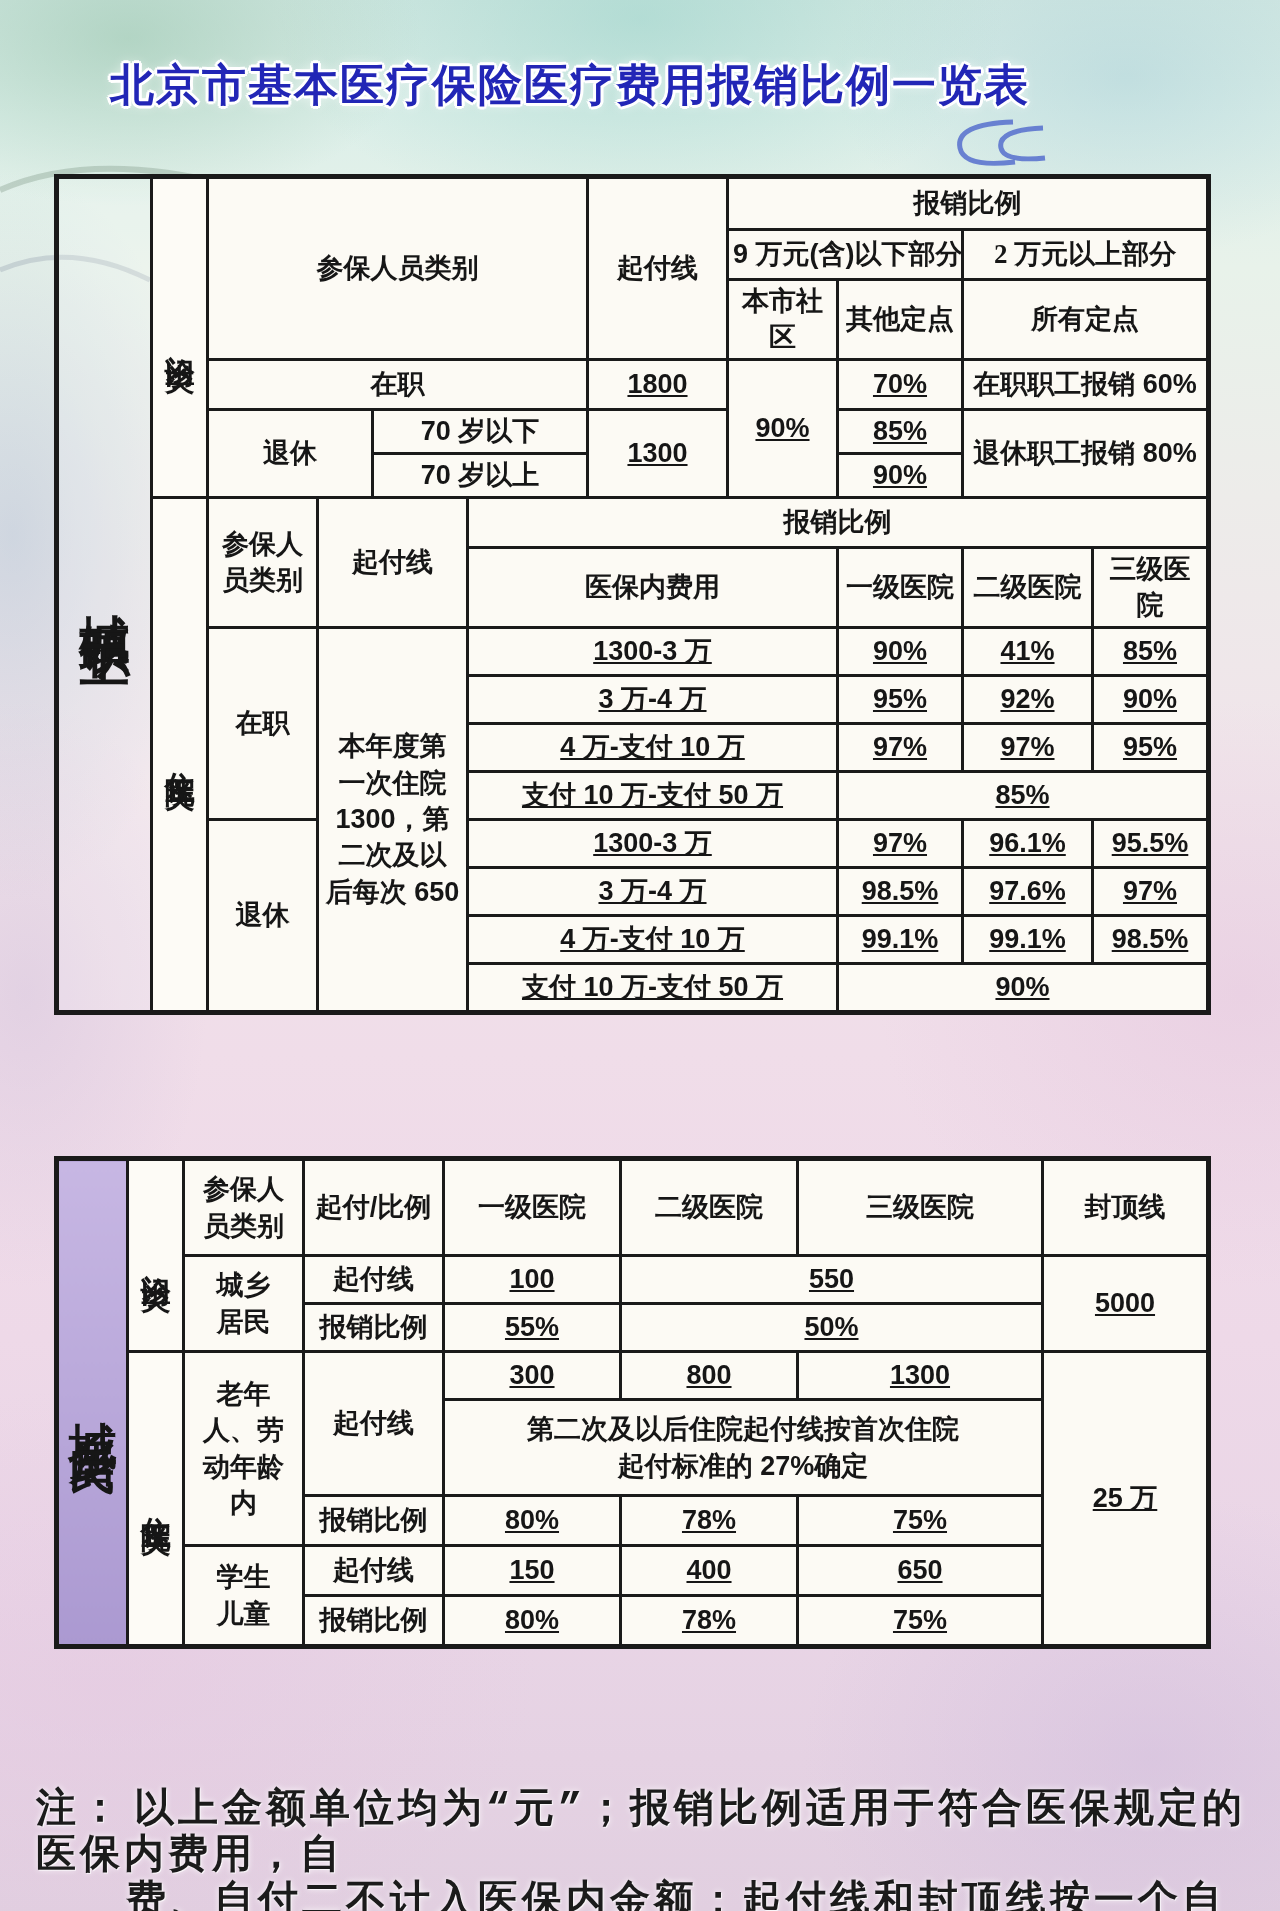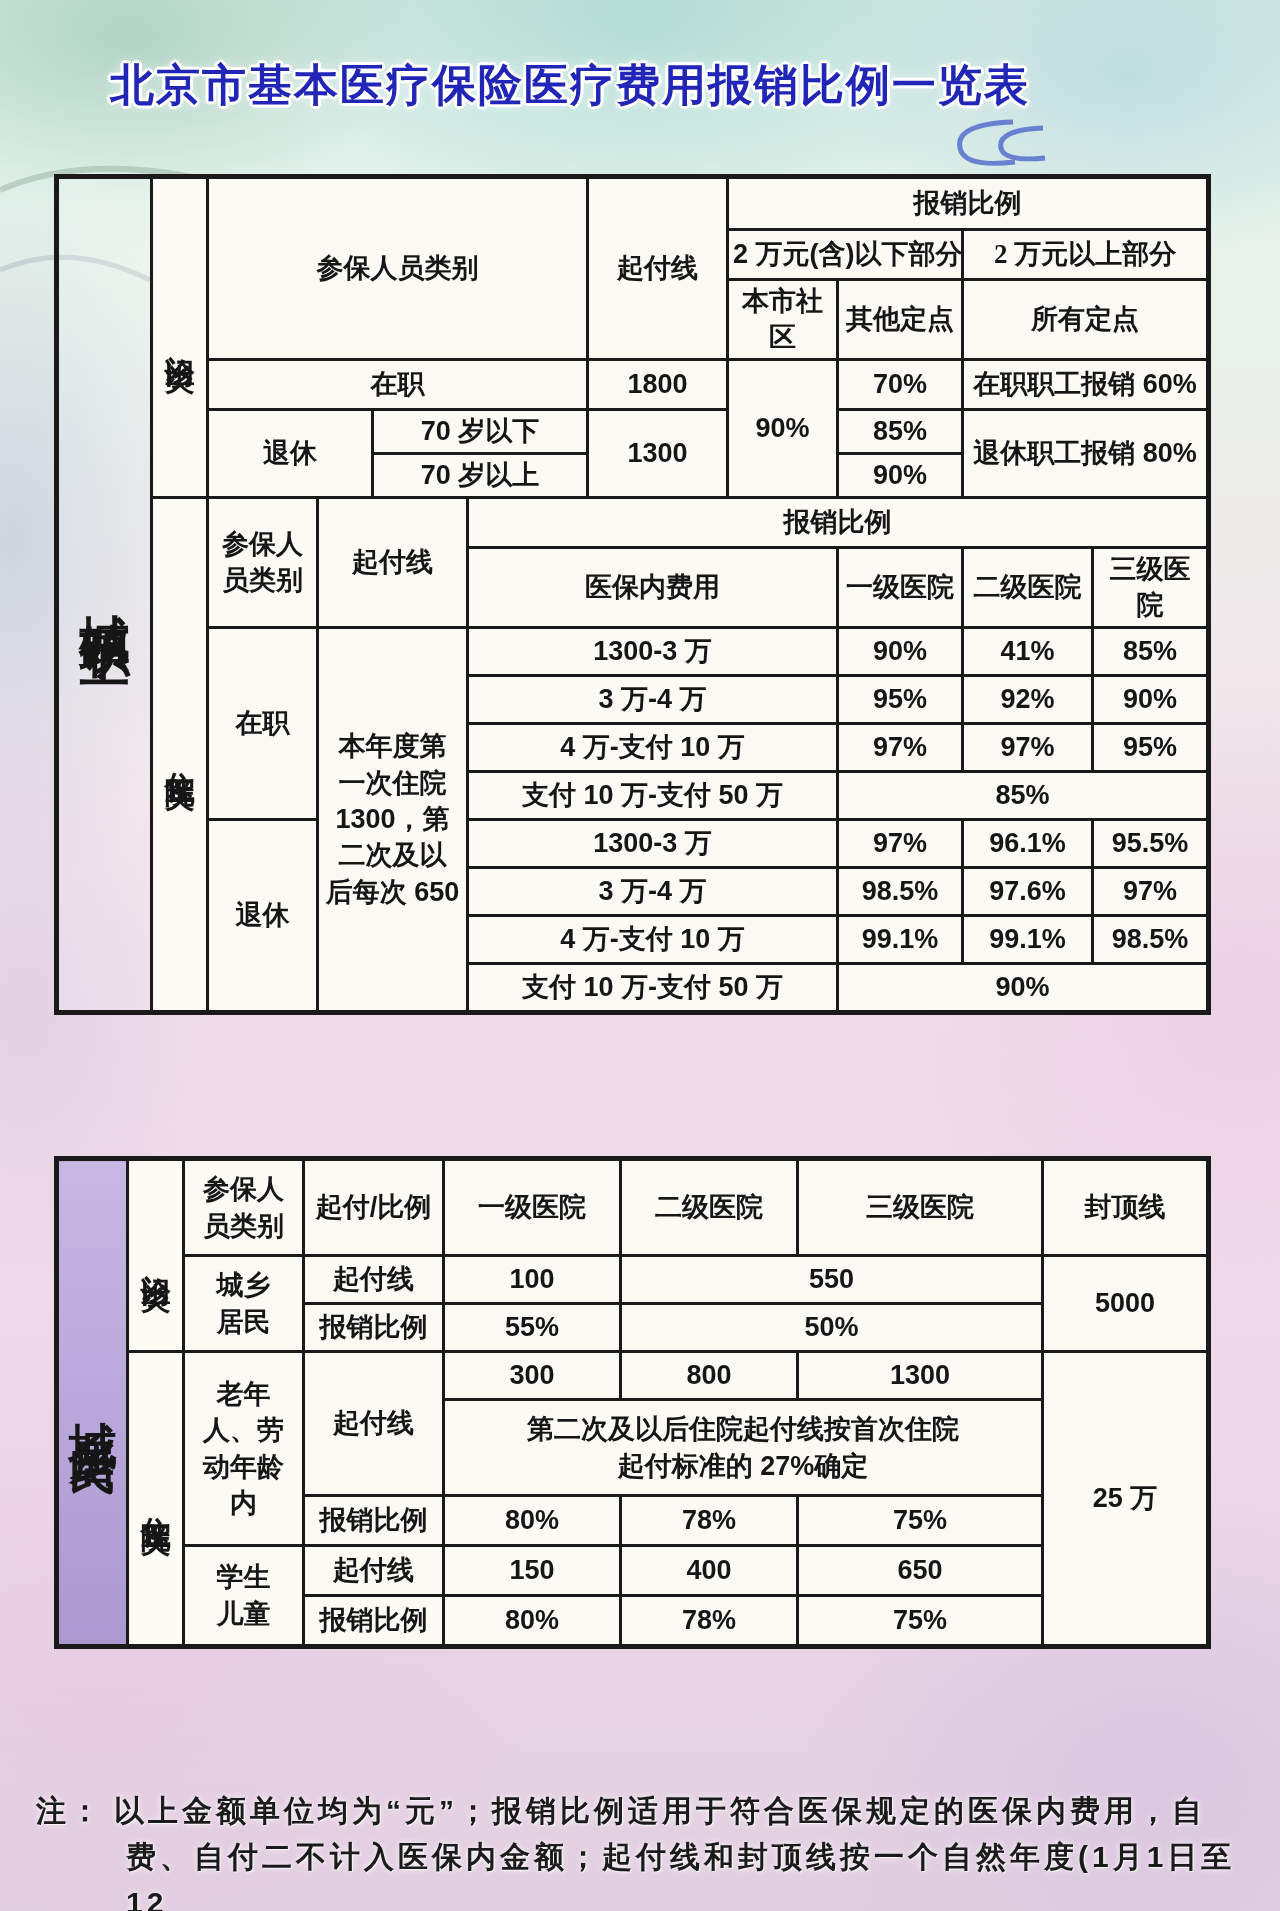--- a/index.html
+++ b/index.html
@@ -28,29 +28,30 @@
     border:3px solid #1a1a1a; box-shadow:0 0 0 2px #1a1a1a;
   }
   .tbl td{
     border:3px solid #1a1a1a; background:#fcfaf4; text-align:center; vertical-align:middle;
     font-size:27px; font-weight:bold; padding:2px 4px; overflow:hidden; line-height:1.35;
   }
   td.vert{ writing-mode:vertical-rl; text-orientation:upright; letter-spacing:6px; }
   td.sideEmp{ background:rgba(255,255,255,0.18); font-size:50px; letter-spacing:10px; }
   td.sideRes{ background:linear-gradient(180deg,#c7b7e3,#ab99d1); font-size:48px; letter-spacing:10px; }
   td.sec{ font-size:30px; letter-spacing:4px; background:#fdfbf6; } .fs24{font-size:24px;} .fs25{font-size:25px;}
-  .fs26{font-size:26px;font-family:Liberation Serif, serif;} .fs28{font-size:28px;}
+  .fs26{font-size:26px;font-family:Liberation Serif, serif;} .fs28{font-size:28px;text-decoration:underline;}
   .pre{ white-space:pre-line; line-height:1.55;margin-left:32px; }
   .nw{ white-space:nowrap; }
   tr.h96{height:96px;} tr.h52{height:52px;} tr.h50{height:50px;}
   tr.h48{height:48px;} tr.h46{height:46px;} tr.h44{height:44px;}
   .note{ position:absolute; left:36px; top:1788px; width:1232px; }
   .note-line{
-    font-size:30px; font-weight:bold; letter-spacing:4px; line-height:46px; color:#1b1b1b;
+    font-size:40px; font-weight:bold; letter-spacing:4px; line-height:46px; color:#1b1b1b;
     text-shadow:0 0 6px rgba(255,255,255,0.9), 1px 1px 0 rgba(255,255,255,0.7);
+    font-family:Liberation Mono, monospace;
   }
   .note-indent{ padding-left:90px; }
   .note-prefix{ margin-right:10px; }
   .deco{ position:absolute; }
 </style>
 </head>
 <body>
 
 <div class="canvas">
 
@@ -81,21 +82,21 @@
     </colgroup>
     <tbody>
         <tr class="h52">
       <td class="vert sideEmp" rowspan="16">城镇职工</td>
       <td class="vert sec" rowspan="6">门诊类</td>
       <td colspan="4" rowspan="3">参保人员类别</td>
       <td rowspan="3">起付线</td>
       <td colspan="4">报销比例</td>
     </tr>
     <tr class="h50">
-      <td colspan="2" class="fs24 nw">2 万元(含)以下部分</td>
+      <td colspan="2" class="fs24 nw">9 万元(含)以下部分</td>
       <td colspan="2" class="fs26">2 万元以上部分</td>
     </tr>
     <tr class="h44">
       <td class="fs24">本市社区</td>
       <td class="fs26">其他定点</td>
       <td colspan="2">所有定点</td>
     </tr>
     <tr class="h50">
       <td colspan="4">在职</td>
       <td class="fs28">1800</td>

